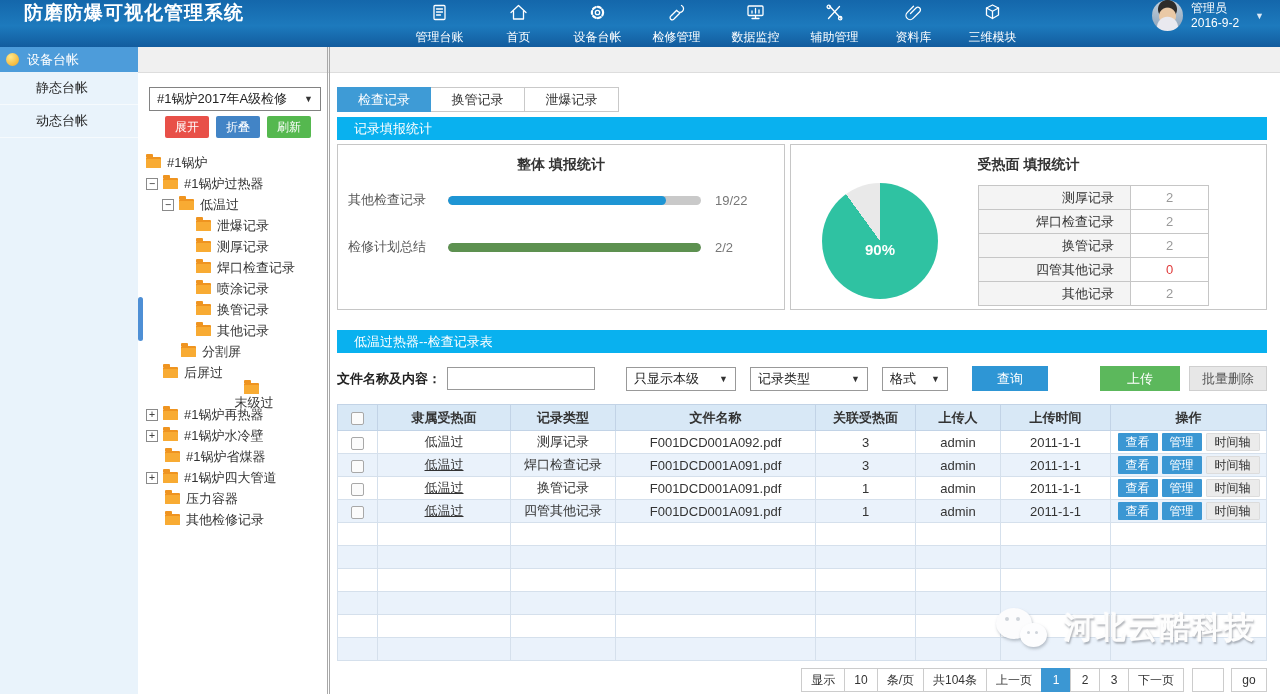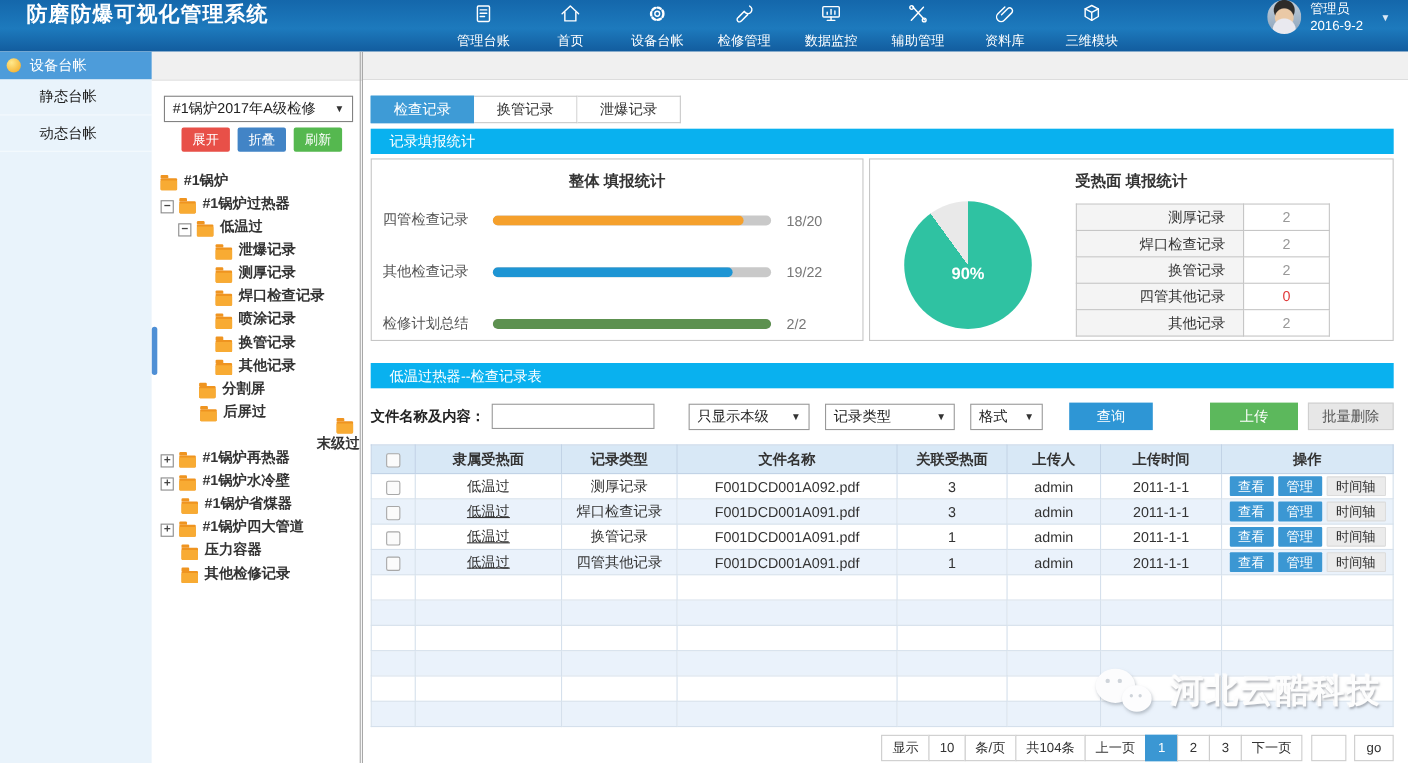--- a/index.html
+++ b/index.html
@@ -37,21 +37,21 @@
   .treepanel{width:192px;flex-shrink:0;position:relative;border-right:3px double #a8a8a8;
     background:linear-gradient(180deg,#f0f0f0 0,#f0f0f0 25px,#dddddd 25px,#dddddd 26px,#ffffff 26px);}
   .scroll-thumb{position:absolute;left:0;top:250px;width:5px;height:44px;background:#4e8fd5;border-radius:3px;}
   .combo{margin:40px 6px 0 11px;height:24px;border:1px solid #828282;background:#fff;
     display:flex;align-items:center;justify-content:space-between;padding:0 7px;font-size:13px;color:#222;cursor:pointer;}
   .combo .caret{font-size:9px;color:#333;}
   .tree-btns{display:flex;gap:7px;margin:5px 0 0 27px;}
   .tbtn{height:22px;padding:0 10px;color:#fff;font-size:12px;display:flex;align-items:center;border-radius:2px;cursor:pointer;}
   .tbtn.c0{background:#e85048}.tbtn.c1{background:#4284c6}.tbtn.c2{background:#55b84f}
   .tree{margin-top:14px;font-size:13px;color:#333;}
-  .tnode{height:21px;display:flex;align-items:flex-end;cursor:pointer;white-space:nowrap;font-weight:bold;}
+  .tnode{height:21px;display:flex;align-items:center;cursor:pointer;white-space:nowrap;}
   .exp{width:12px;height:12px;border:1px solid #8a8a8a;background:#fff;font-size:10px;line-height:10px;
     text-align:center;color:#444;margin-right:5px;flex-shrink:0;font-family:"DejaVu Sans Mono",monospace;}
   .folder{width:15px;height:11px;background:#ef9420;border-radius:1px;position:relative;margin-right:6px;flex-shrink:0;}
   .folder::before{content:"";position:absolute;top:-3px;left:0;width:7px;height:3px;background:#ef9420;border-radius:1px 1px 0 0;}
   .folder::after{content:"";position:absolute;top:2px;left:0;right:0;height:9px;background:#f8ab33;border-radius:1px;}
 
   
   .main{flex:1;position:relative;padding:0 13px 0 7px;
     background:linear-gradient(180deg,#f0f0f0 0,#f0f0f0 25px,#dddddd 25px,#dddddd 26px,#ffffff 26px);}
   .tabs{display:flex;margin-top:40px;}
@@ -258,21 +258,21 @@
           <span>换管记录</span>
         </div>
         <div class="tnode" style="padding-left: 58px;">
           <span class="folder"></span>
           <span>其他记录</span>
         </div>
         <div class="tnode" style="padding-left: 43px;">
           <span class="folder"></span>
           <span>分割屏</span>
         </div>
-        <div class="tnode" style="padding-left: 44px;">
+        <div class="tnode" style="padding-left: 25px;">
           <span class="folder"></span>
           <span>后屏过</span>
         </div>
         <div class="tnode" style="padding-left: 43px; flex-direction: column;">
           <span class="folder"></span>
           <span>末级过</span>
         </div>
         <div class="tnode" style="padding-left: 8px;">
           <span class="exp">+</span>
           <span class="folder"></span>
@@ -312,27 +312,20 @@
       </div>
 
     <div class="secbar">
       <span>记录填报统计</span>
     </div>
 
     <div class="stats">
       <div class="panel pleft">
         <div class="ptitle">整体 填报统计</div>
         <div class="bars" id="bars">
-            <div class="brow">
-              <span class="blabel">四管检查记录</span>
-              <div class="btrack">
-                <div class="bfill" style="width: 90%; background: rgb(245, 160, 44);"></div>
-              </div>
-              <span class="bval">18/20</span>
-            </div>
             <div class="brow">
               <span class="blabel">其他检查记录</span>
               <div class="btrack">
                 <div class="bfill" style="width: 86%; background: rgb(30, 149, 212);"></div>
               </div>
               <span class="bval">19/22</span>
             </div>
             <div class="brow">
               <span class="blabel">检修计划总结</span>
               <div class="btrack">

